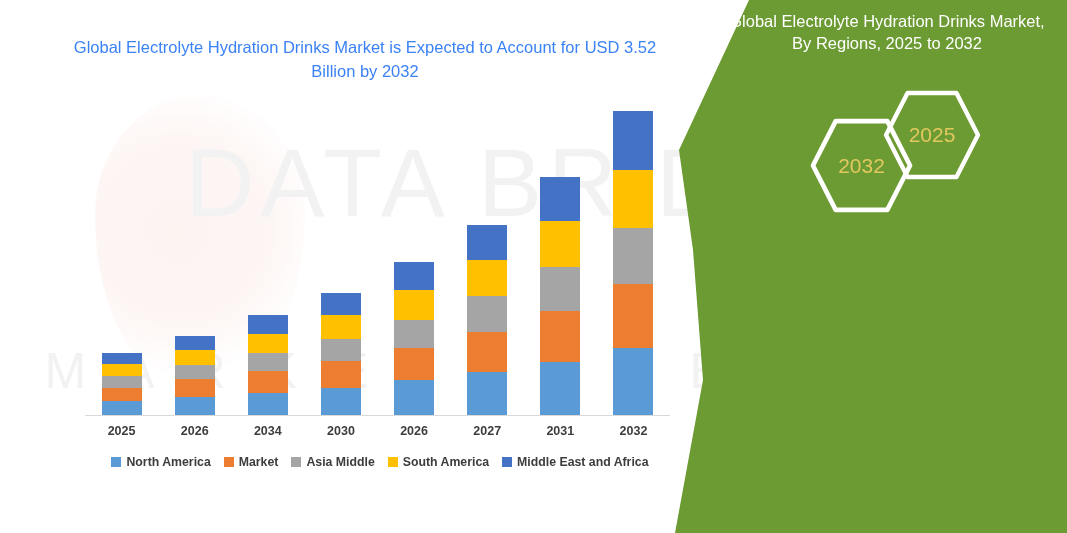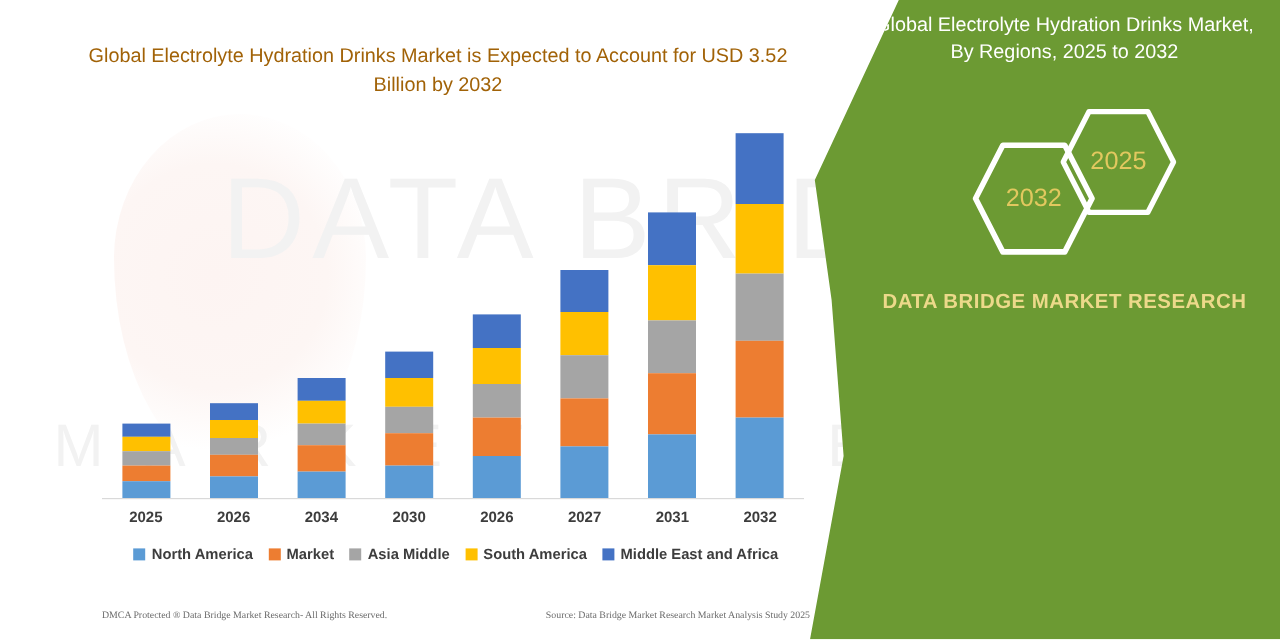--- a/index.html
+++ b/index.html
@@ -66,21 +66,21 @@
   }
   .dbm-logo .lg-sub {
     position:absolute; left:62px; top:28px; color:#b9cf93;
     font-size:5.6px; letter-spacing:2.4px; white-space:nowrap;
   }
   .lg-rule { position:absolute; left:62px; top:25px; width:112px; height:1px; background:#d9cf9b; }
 
   
   .title {
     position:absolute; left:60px; top:36px; width:610px;
-    text-align:center; color:#a16207; font-size:16.5px; line-height:1.45;
+    text-align:center; color:#3b82f6; font-size:16.5px; line-height:1.45;
     z-index:4;
   }
   .axis-line {
     position:absolute; left:85px; top:415px; width:585px; height:1px;
     background:#d9d9d9; z-index:4;
   }
   .bars {
     position:absolute; left:85px; top:100px; width:585px; height:315px;
     display:flex; align-items:flex-end; z-index:5;
   }
@@ -231,44 +231,39 @@
       <div class="lg-item">
         <span class="lg-sw" style="background: rgb(255, 192, 0);"></span>
         <span class="lg-lb">South America</span>
       </div>
       <div class="lg-item">
         <span class="lg-sw" style="background: rgb(68, 114, 196);"></span>
         <span class="lg-lb">Middle East and Africa</span>
       </div>
     </div>
 
-  <div class="footer">
-    <span>DMCA Protected ® Data Bridge Market Research-  All Rights Reserved.</span>
-    <span>Source: Data Bridge Market Research  Market Analysis Study 2025</span>
-  </div>
 
   <div class="green-panel">
     <div class="gp-head">Global Electrolyte Hydration Drinks Market, By Regions, 2025 to 2032</div>
 
     <div class="hexwrap">
       <div class="hex hex-a">
         <svg viewBox="0 0 100 92" width="105" height="95" aria-hidden="true">
           <polygon points="25,3 75,3 97,46 75,89 25,89 3,46" fill="none" stroke="#ffffff" stroke-width="4.5" stroke-linejoin="round"></polygon>
         </svg>
         <span class="hx-label">2032</span>
       </div>
       <div class="hex hex-b">
         <svg viewBox="0 0 100 92" width="100" height="90" aria-hidden="true">
           <polygon points="25,3 75,3 97,46 75,89 25,89 3,46" fill="none" stroke="#ffffff" stroke-width="4.5" stroke-linejoin="round"></polygon>
         </svg>
         <span class="hx-label">2025</span>
       </div>
     </div>
 
-    <div class="gp-brand">DATA BRIDGE MARKET RESEARCH</div>
   </div>
 
   <div class="dbm-logo">
     <svg width="58" height="50" viewBox="0 0 58 50" aria-hidden="true">
       <path d="M6 2 h14 v18 h16 a11 11 0 0 1 0 22 h-6 v-12 h5 a4 4 0 0 0 0-8 H6 Z" fill="#E8762C"></path>
       <path d="M10 18 a20 20 0 1 0 30 22 a15 15 0 1 1 -22 -16 Z" fill="#1B64A8"></path>
     </svg>
     <div class="lg-txt">DATA BRIDGE</div>
     <div class="lg-rule"></div>
     <div class="lg-sub">MARKET RESEARCH</div>

